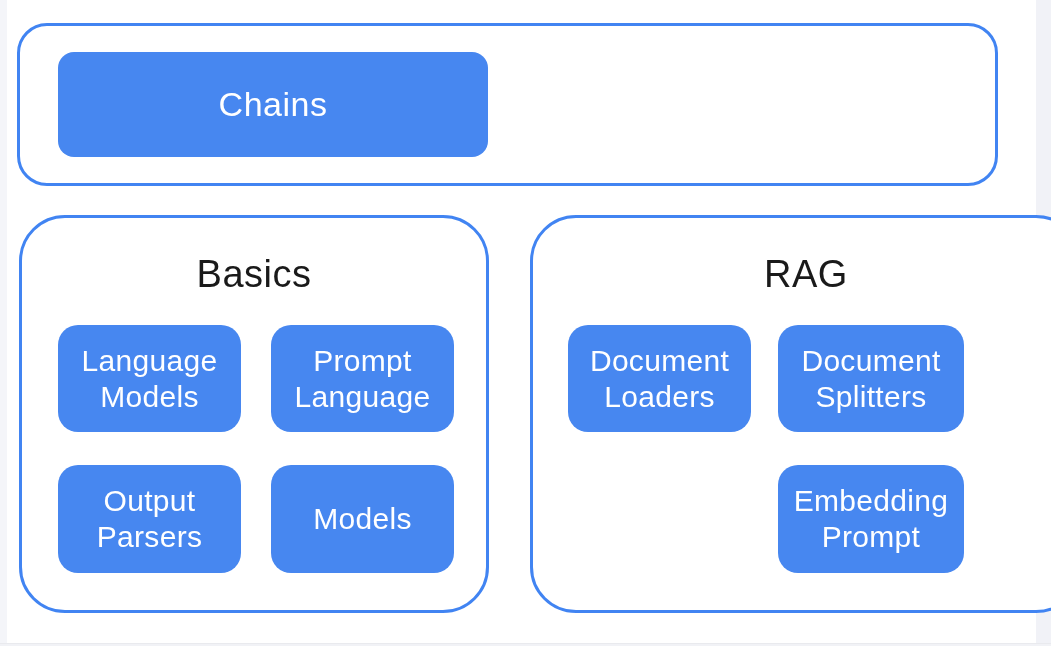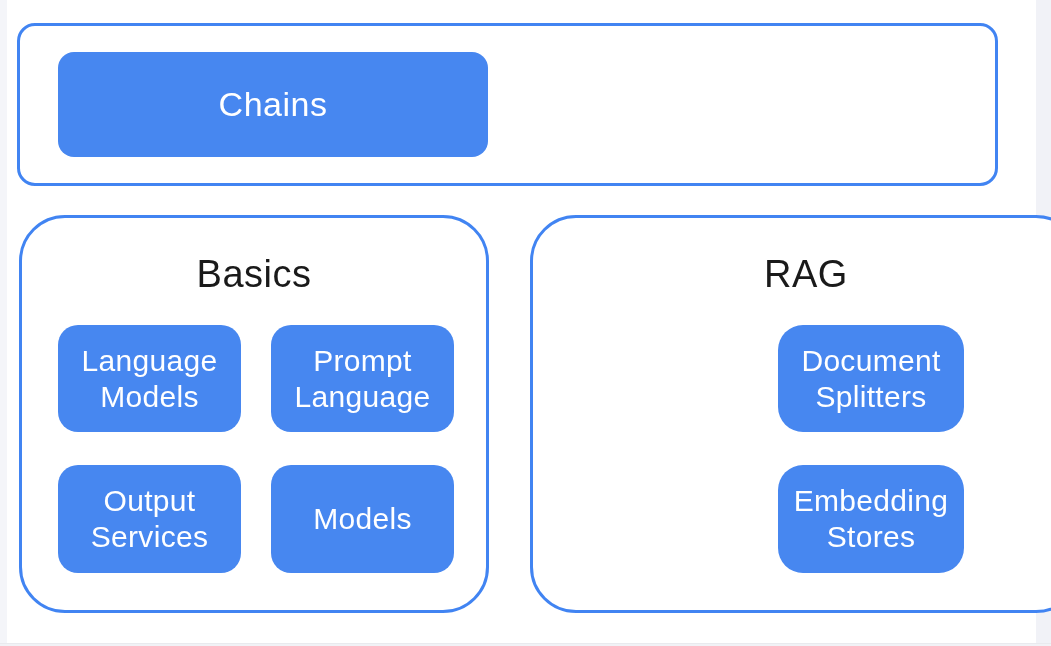--- a/index.html
+++ b/index.html
@@ -37,21 +37,21 @@
   
   .group {
     position: absolute;
     box-sizing: border-box;
     border: 3px solid #4184f2;
     background: #ffffff;
   }
   .group-top {
     left: 17px; top: 23px;
     width: 981px; height: 163px;
-    border-radius: 18px;
+    border-radius: 30px;
   }
   .group-basics {
     left: 19px; top: 215px;
     width: 470px; height: 398px;
     border-radius: 46px;
   }
   .group-rag {
     left: 530px; top: 215px;
     width: 552px; height: 398px;
     border-radius: 46px;
@@ -95,42 +95,43 @@
     font-size: 30px;
     line-height: 1.2;
     letter-spacing: 0.3px;
     padding: 0 6px;
   }
   .row1 { top: 107px; }
   .row2 { top: 247px; height: 108px; }
   .basics-col1 { left: 36px; }
   .basics-col2 { left: 249px; }
   .rag-col1 { left: 35px; }
-  .rag-col2 { left: 245px; width: 186px; border-radius: 25px; }
+  .rag-col2 { left: 245px; width: 186px; }
 </style>
 </head>
 <body>
 
 <div id="canvas">
 
   <div class="edge-left"></div>
   <div class="edge-right"></div>
   <div class="edge-bottom"></div>
 
   <div class="group group-top">
     <div class="node node-big pos-left">Chains</div>
   </div>
 
   <div class="group group-basics">
     <div class="group-title">Basics</div>
     <div class="node node-small row1 basics-col1">Language Models</div>
     <div class="node node-small row1 basics-col2">Prompt Language</div>
-    <div class="node node-small row2 basics-col1">Output Services</div>
+    <div class="node node-small row2 basics-col1">Output Parsers</div>
     <div class="node node-small row2 basics-col2">Models</div>
   </div>
 
   <div class="group group-rag">
     <div class="group-title">RAG</div>
+    <div class="node node-small row1 rag-col1">Document Loaders</div>
     <div class="node node-small row1 rag-col2">Document Splitters</div>
-    <div class="node node-small row2 rag-col2">Embedding Stores</div>
+    <div class="node node-small row2 rag-col2">Embedding Prompt</div>
   </div>
 
 </div>
 
 </body></html>

